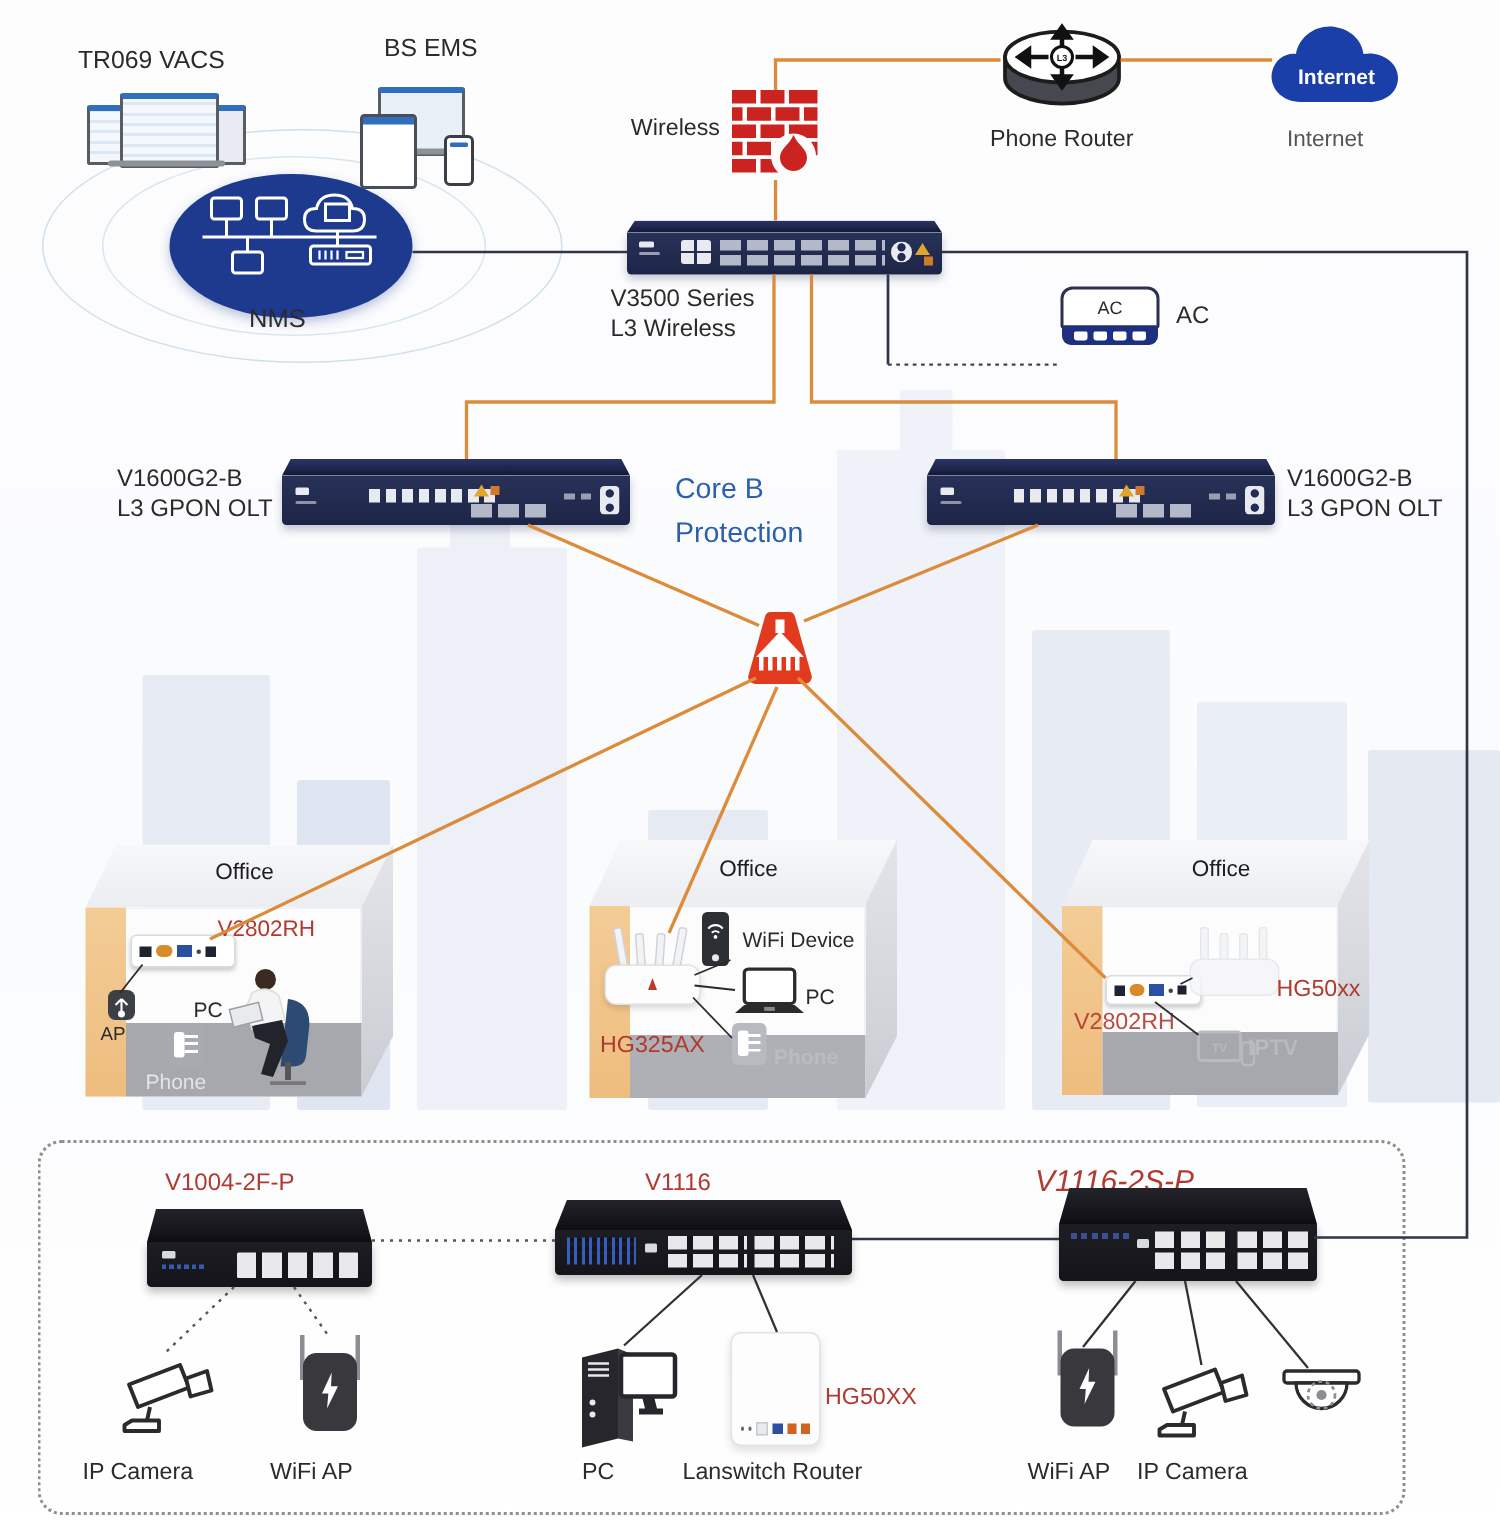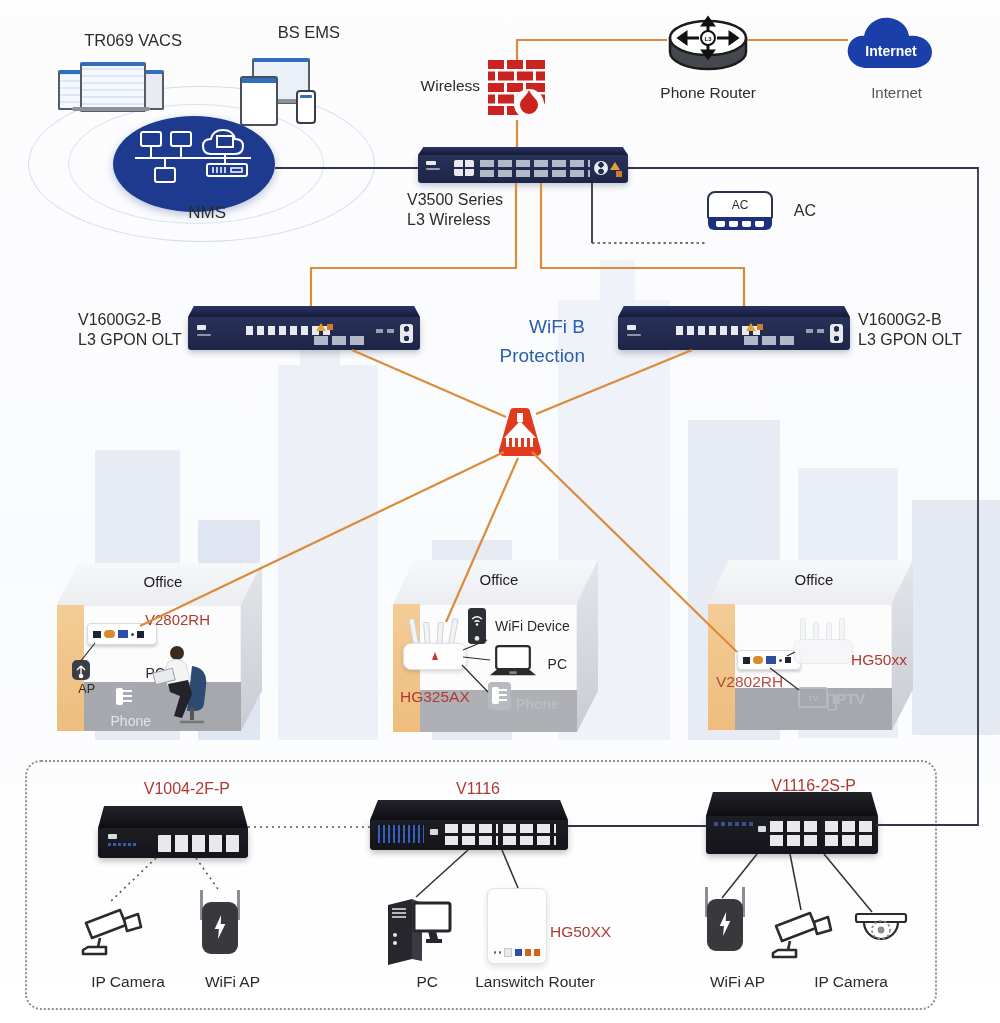--- a/index.html
+++ b/index.html
@@ -1,19 +1,19 @@
 <!DOCTYPE html>
 <html><head>
 <meta charset="utf-8">
 <style>
   html,body{margin:0;padding:0;background:#ffffff;}
   .canvas{position:relative;width:1000px;height:1023px;background:linear-gradient(180deg,#fdfdfe 0%,#fafbfd 55%,#ffffff 100%);
           font-family:"Liberation Sans", sans-serif; overflow:hidden;}
   .abs{position:absolute;}
-  .lbl{position:absolute;font-size:15px;color:#2b2b2b;text-align:right;line-height:1.25;}
+  .lbl{position:absolute;font-size:15px;color:#2b2b2b;text-align:left;line-height:1.25;}
   .lbl.left{text-align:left;}
   .lbl.right{text-align:right;}
   .red{color:#B03A30;}
   .bluetxt{color:#2C5FAD;}
   
   .sky{position:absolute;border-radius:2px;}
   
   .ring{position:absolute;border-radius:50%;border:1.5px solid #cfdfeb;}
   
   .lapscr{position:absolute;background:#f4f7fb;border:2px solid #585d64;border-top:4px solid #2f6fbe;border-radius:2px;
@@ -236,21 +236,21 @@
       <div class="abs" style="left:212px;top:7px;width:13px;height:19px;background:#e8eaf0;border-radius:3px;
            background-image:radial-gradient(circle at 50% 26%,#232c54 2.5px,rgba(0,0,0,0) 3px),radial-gradient(circle at 50% 76%,#232c54 2.5px,rgba(0,0,0,0) 3px);"></div>
     </div>
   </div>
   <div class="lbl left" style="left:858px;top:310px;width:112px;font-size:16px;">
     <div>V1600G2-B</div>
     <div>L3 GPON OLT</div>
   </div>
 
   <div class="lbl bluetxt" style="left:450px;top:312px;width:135px;font-size:19px;line-height:1.55;">
-    <div>WiFi B</div>
+    <div>Core B</div>
     <div>Protection</div>
   </div>
 
   <svg class="abs" style="left:491px;top:406px;" width="58" height="54" viewBox="0 0 58 54">
     <path d="M23 2 h12 a4 4 0 0 1 4 3.2 l11 39 a4.6 4.6 0 0 1 -4.5 5.8 H12.5 a4.6 4.6 0 0 1 -4.5 -5.8 l11 -39 A4 4 0 0 1 23 2 z" fill="#E23A1F"></path>
     <rect x="26" y="7" width="6" height="9" fill="#fff"></rect>
     <polygon points="29,15 13,32 45,32" fill="#fff"></polygon>
     <rect x="15" y="32" width="3" height="9" fill="#fff"></rect>
       <rect x="21" y="32" width="3" height="9" fill="#fff"></rect>
     <rect x="27" y="32" width="3" height="9" fill="#fff"></rect>
@@ -394,21 +394,21 @@
         <div class="prow" style="width:53px;height:9px;"></div>
         <div class="prow" style="width:53px;height:9px;"></div>
       </div>
       <div class="pgrid" style="left:133px;top:4px;">
         <div class="prow" style="width:53px;height:9px;"></div>
         <div class="prow" style="width:53px;height:9px;"></div>
       </div>
     </div>
   </div>
 
-  <div class="lbl red" style="left:736px;top:776px;width:120px;font-size:16px;">V1116-2S-P</div>
+  <div class="lbl red" style="left:690px;top:776px;width:120px;font-size:20px;font-style:italic;">V1116-2S-P</div>
   <div class="bsw" style="left:706px;top:792px;width:172px;height:62px;">
     <div class="btop" style="height:24px;"></div>
     <div class="bbody" style="top:24px;height:38px;">
       <div class="abs" style="left:8px;top:6px;width:40px;height:4px;background:repeating-linear-gradient(90deg,#3b4f93 0 4px,rgba(0,0,0,0) 4px 7px);"></div>
       <div class="logo" style="left:52px;top:10px;width:8px;height:6px;background:#d8dade;"></div>
       <div class="pgrid" style="left:64px;top:5px;">
         <div class="prow" style="width:50px;height:11px;"></div>
         <div class="prow" style="width:50px;height:11px;"></div>
       </div>
       <div class="pgrid" style="left:119px;top:5px;">

